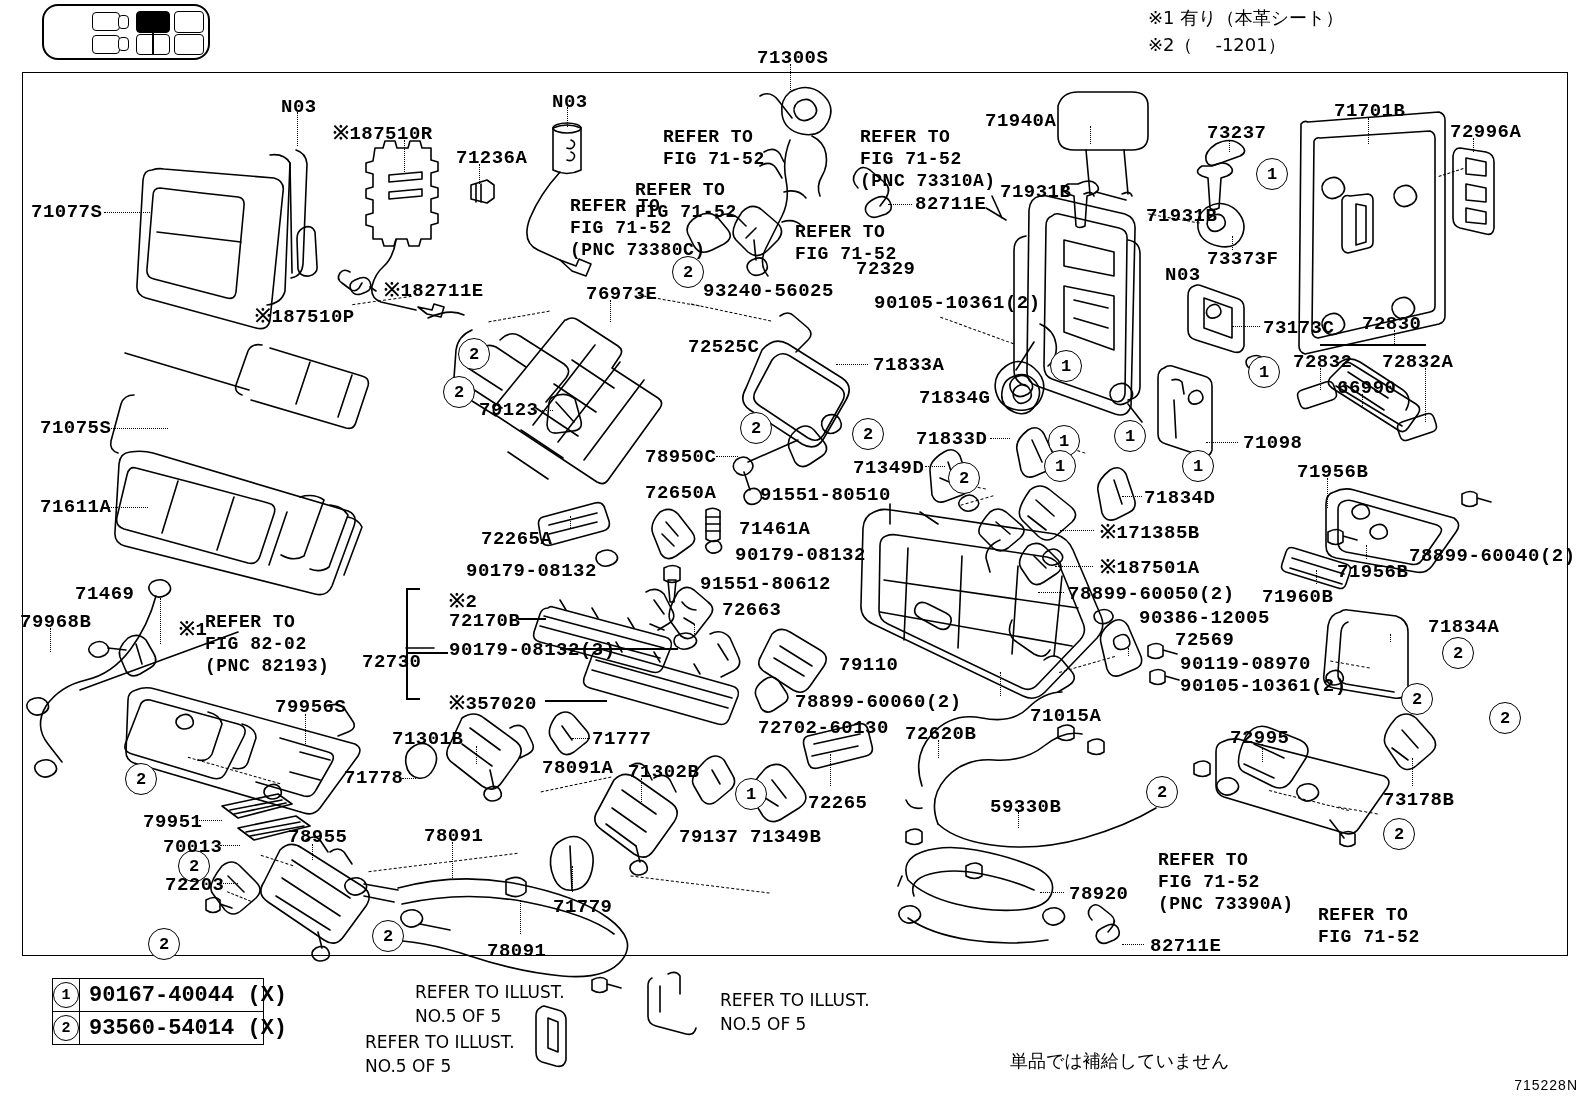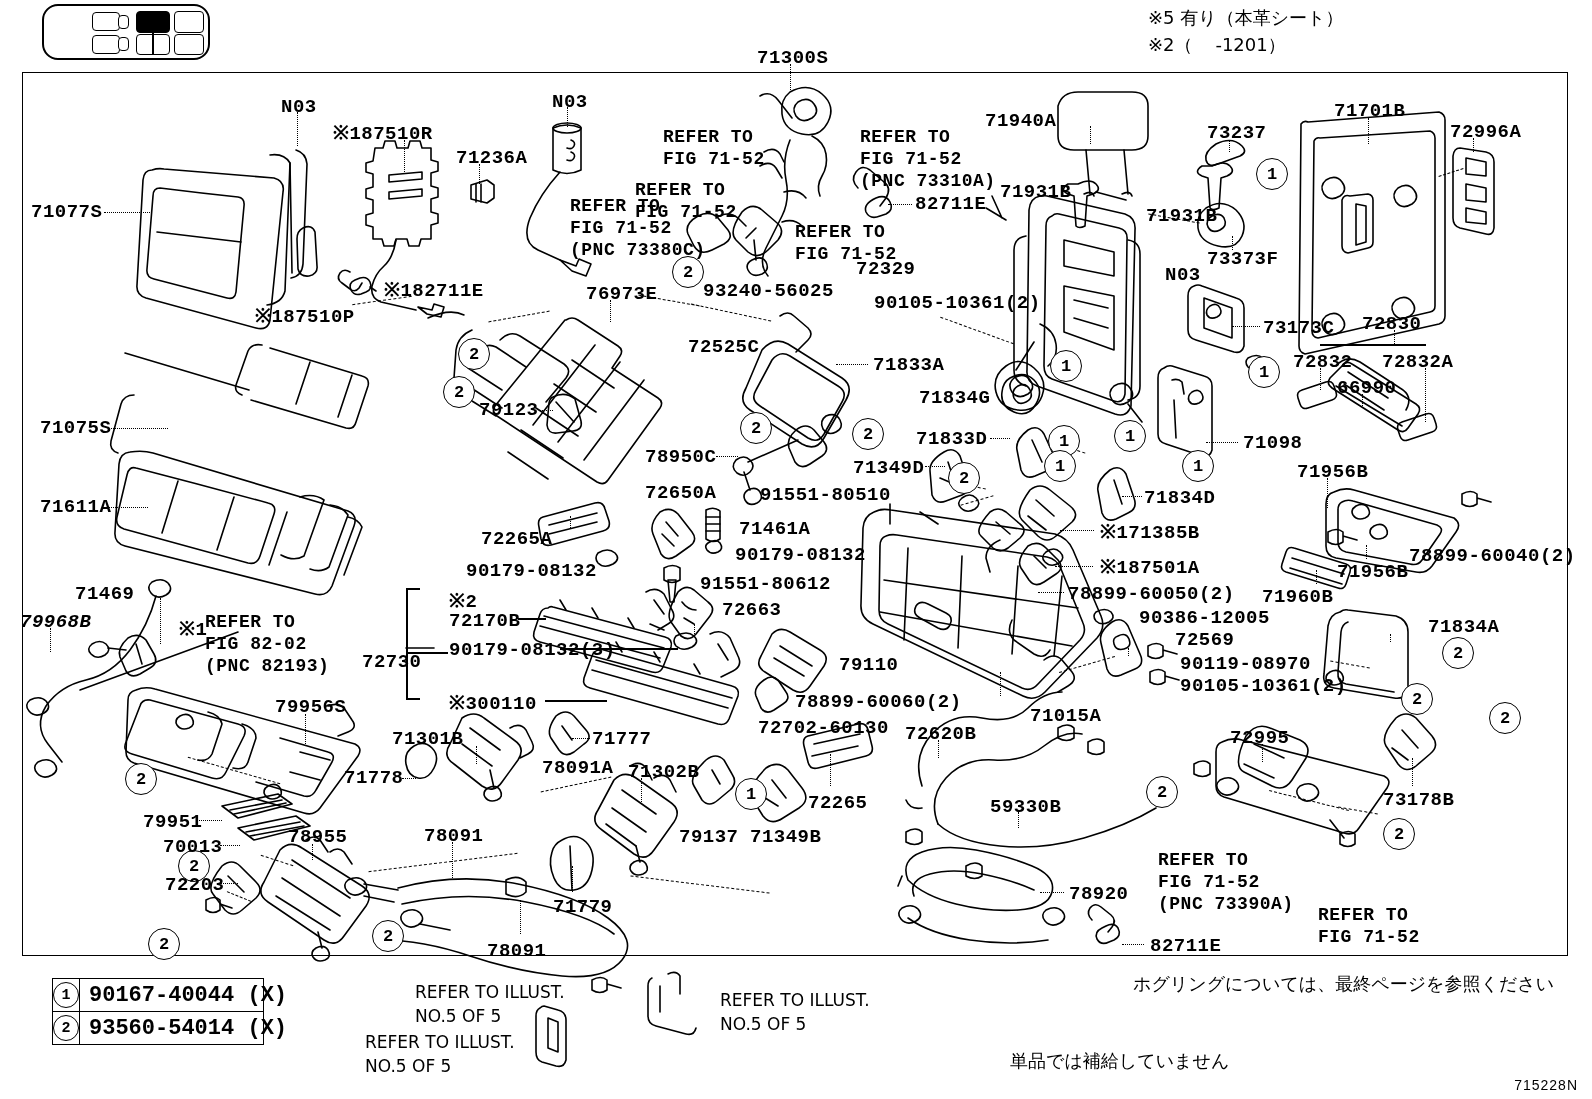--- a/index.html
+++ b/index.html
@@ -69,21 +69,21 @@
     <div class="st" style="left:50px;top:31px;width:28px;height:19px;"></div>
     <div class="st" style="left:76px;top:11px;width:11px;height:14px;"></div>
     <div class="st" style="left:76px;top:33px;width:11px;height:14px;"></div>
     <div class="st hl" style="left:94px;top:7px;width:34px;height:22px;"></div>
     <div class="st" style="left:94px;top:30px;width:34px;height:21px;"></div>
     <div class="st" style="left:132px;top:7px;width:30px;height:22px;"></div>
     <div class="st" style="left:132px;top:30px;width:30px;height:21px;"></div>
     <div class="abs" style="left:110px;top:7px;width:2px;height:44px;background:#000;"></div>
   </div>
 
-  <div class="jp" style="left:1148px;top:5px;">※5 有り（本革シート）</div>
+  <div class="jp" style="left:1148px;top:5px;">※1 有り（本革シート）</div>
   <div class="jp" style="left:1148px;top:32px;">※2（    -1201）</div>
 
   <div id="frame"></div>
 
   <svg id="art" viewBox="0 0 1592 1099">
     <g fill="none" stroke="#000" stroke-width="1.6" stroke-linejoin="round" stroke-linecap="round">
 
       <path d="M152 170 q-8 0 -9 10 l-6 105 q-1 10 9 13 l110 30 q12 3 14 -8 l13 -128 q2 -11 -9 -14 l-110 -9 q-6 -1 -12 1 z"></path>
       <path d="M160 188 q40 5 78 9 q7 1 6 9 l-8 86 q-1 8 -9 6 l-73 -19 q-8 -2 -7 -10 l6 -73 q0 -8 7 -8 z"></path>
       <path d="M157 232 l84 10"></path>
@@ -559,32 +559,32 @@
       <div class="lbl" style="left: 481px; top: 529px;">72265A</div>
       <div class="lbl" style="left: 739px; top: 519px;">71461A</div>
       <div class="lbl" style="left: 466px; top: 561px;">90179-08132</div>
       <div class="lbl" style="left: 735px; top: 545px;">90179-08132</div>
       <div class="lbl" style="left: 700px; top: 574px;">91551-80612</div>
       <div class="lbl" style="left: 449px; top: 592px;">※2</div>
       <div class="lbl" style="left: 449px; top: 611px;">72170B</div>
       <div class="lbl" style="left: 722px; top: 600px;">72663</div>
       <div class="lbl" style="left: 362px; top: 652px;">72730</div>
       <div class="lbl" style="left: 449px; top: 640px;">90179-08132(3)</div>
-      <div class="lbl" style="left: 449px; top: 694px;">※300110</div>
+      <div class="lbl" style="left: 449px; top: 694px;">※357020</div>
       <div class="lbl" style="left: 839px; top: 655px;">79110</div>
       <div class="lbl" style="left: 1068px; top: 584px;">78899-60050(2)</div>
       <div class="lbl" style="left: 1139px; top: 608px;">90386-12005</div>
       <div class="lbl" style="left: 1175px; top: 630px;">72569</div>
       <div class="lbl" style="left: 1180px; top: 654px;">90119-08970</div>
       <div class="lbl" style="left: 1180px; top: 676px;">90105-10361(2)</div>
       <div class="lbl" style="left: 1030px; top: 698px; margin-top: 8px;">71015A</div>
       <div class="lbl" style="left: 795px; top: 692px;">78899-60060(2)</div>
       <div class="lbl" style="left: 758px; top: 718px;">72702-60130</div>
       <div class="lbl" style="left: 75px; top: 584px;">71469</div>
-      <div class="lbl" style="left: 20px; top: 612px; font-style: italic;">79968B</div>
+      <div class="lbl" style="left: 20px; top: 612px;">79968B</div>
       <div class="lbl" style="left: 179px; top: 620px;">※1</div>
       <div class="lbl" style="left: 275px; top: 697px;">79956S</div>
       <div class="lbl" style="left: 392px; top: 729px;">71301B</div>
       <div class="lbl" style="left: 592px; top: 729px;">71777</div>
       <div class="lbl" style="left: 344px; top: 768px;">71778</div>
       <div class="lbl" style="left: 542px; top: 758px;">78091A</div>
       <div class="lbl" style="left: 628px; top: 762px;">71302B</div>
       <div class="lbl" style="left: 679px; top: 827px;">79137</div>
       <div class="lbl" style="left: 750px; top: 827px;">71349B</div>
       <div class="lbl" style="left: 808px; top: 793px;">72265</div>
@@ -649,17 +649,16 @@
     </div>
   </div>
 
   <div class="jp small" style="left:415px;top:980px;">REFER TO ILLUST.</div>
   <div class="jp small" style="left:415px;top:1004px;">NO.5 OF 5</div>
   <div class="jp small" style="left:365px;top:1030px;">REFER TO ILLUST.</div>
   <div class="jp small" style="left:365px;top:1054px;">NO.5 OF 5</div>
   <div class="jp small" style="left:720px;top:988px;">REFER TO ILLUST.</div>
   <div class="jp small" style="left:720px;top:1012px;">NO.5 OF 5</div>
 
-  <div class="jp" style="left:1133px;top:971px;">ホグリングについては、最終ページを参照ください</div>
   <div class="jp" style="left:1010px;top:1048px;">単品では補給していません</div>
 
   <div id="footercode">715228N</div>
 </div>
 
 </body></html>

